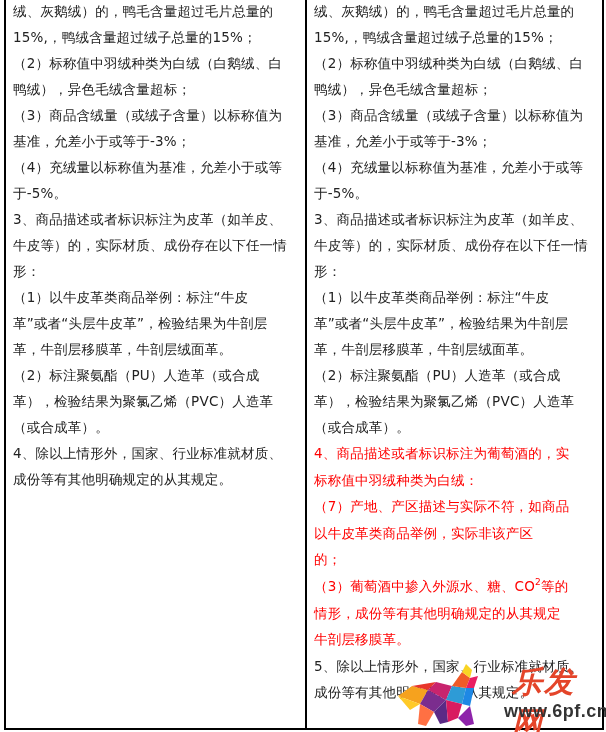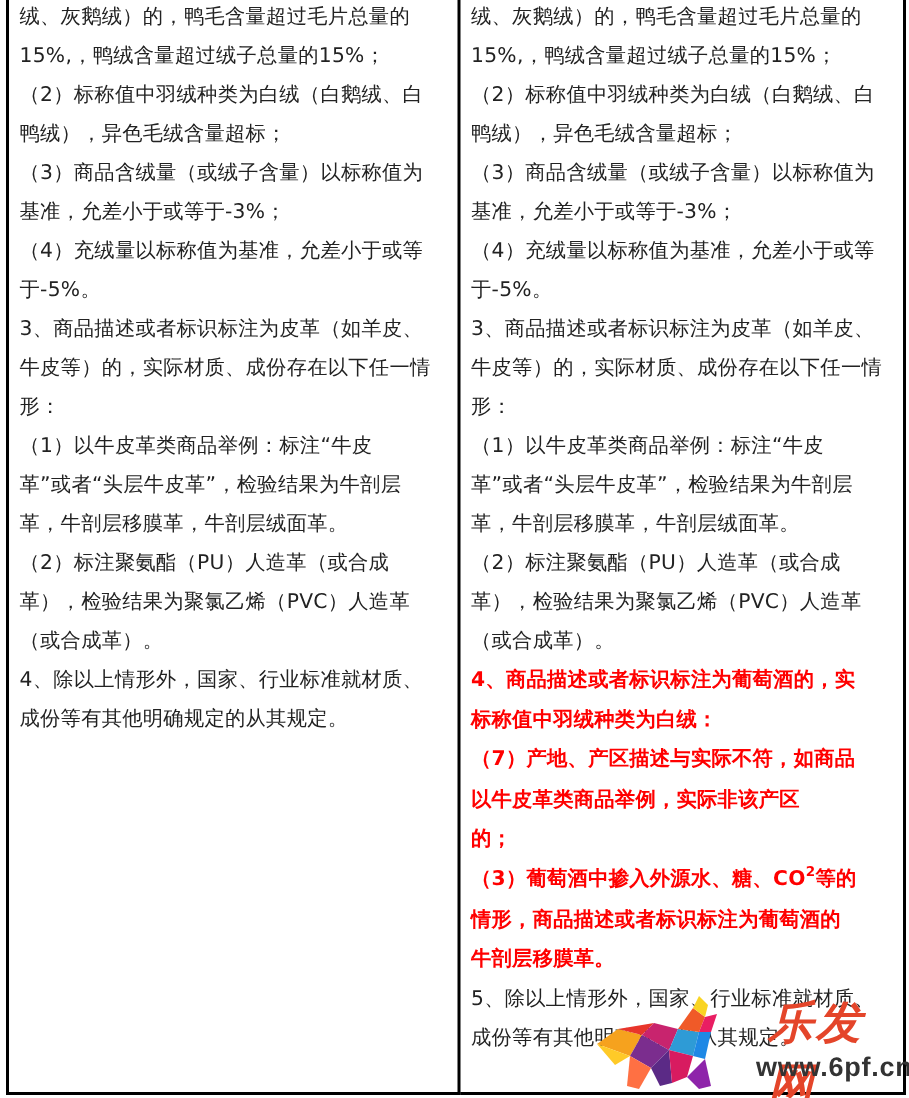--- a/index.html
+++ b/index.html
@@ -34,21 +34,21 @@
     }
     .doc-table td.col-left { width: 286px; }
     .doc-table td.col-right { width: 282px; }
     .line {
       display: block;
       line-height: 26px;
       white-space: nowrap;
     }
     .line.red {
       color: #ff0000;
-      font-weight: bold;
+      font-weight: normal;
       line-height: 26.6px;
     }
     sup.sup2 {
       font-size: 9px;
       vertical-align: 6px;
       line-height: 0;
     }
     .watermark {
       position: absolute;
       left: 420px;
@@ -124,21 +124,21 @@
       <span class="line">（2）标注聚氨酯（PU）人造革（或合成</span>
       <span class="line">革），检验结果为聚氯乙烯（PVC）人造革</span>
       <span class="line">（或合成革）。</span>
 
       <span class="line red">4、商品描述或者标识标注为葡萄酒的，实</span>
       <span class="line red">标称值中羽绒种类为白绒：</span>
       <span class="line red">（7）产地、产区描述与实际不符，如商品</span>
       <span class="line red">以牛皮革类商品举例，实际非该产区</span>
       <span class="line red">的；</span>
       <span class="line red"><span>（3）葡萄酒中掺入外源水、糖、CO</span><sup class="sup2">2</sup><span>等的</span></span>
-      <span class="line red">情形，商品描述或者标识标注为葡萄酒的</span>
+      <span class="line red">情形，成份等有其他明确规定的从其规定</span>
       <span class="line red">牛剖层移膜革。</span>
 
       <span class="line">5、除以上情形外，国家、行业标准就材质、</span>
       <span class="line">成份等有其他明确规定的从其规定。</span>
     </td>
   </tr>
 </tbody>
   </table>
 
 <div class="watermark">

